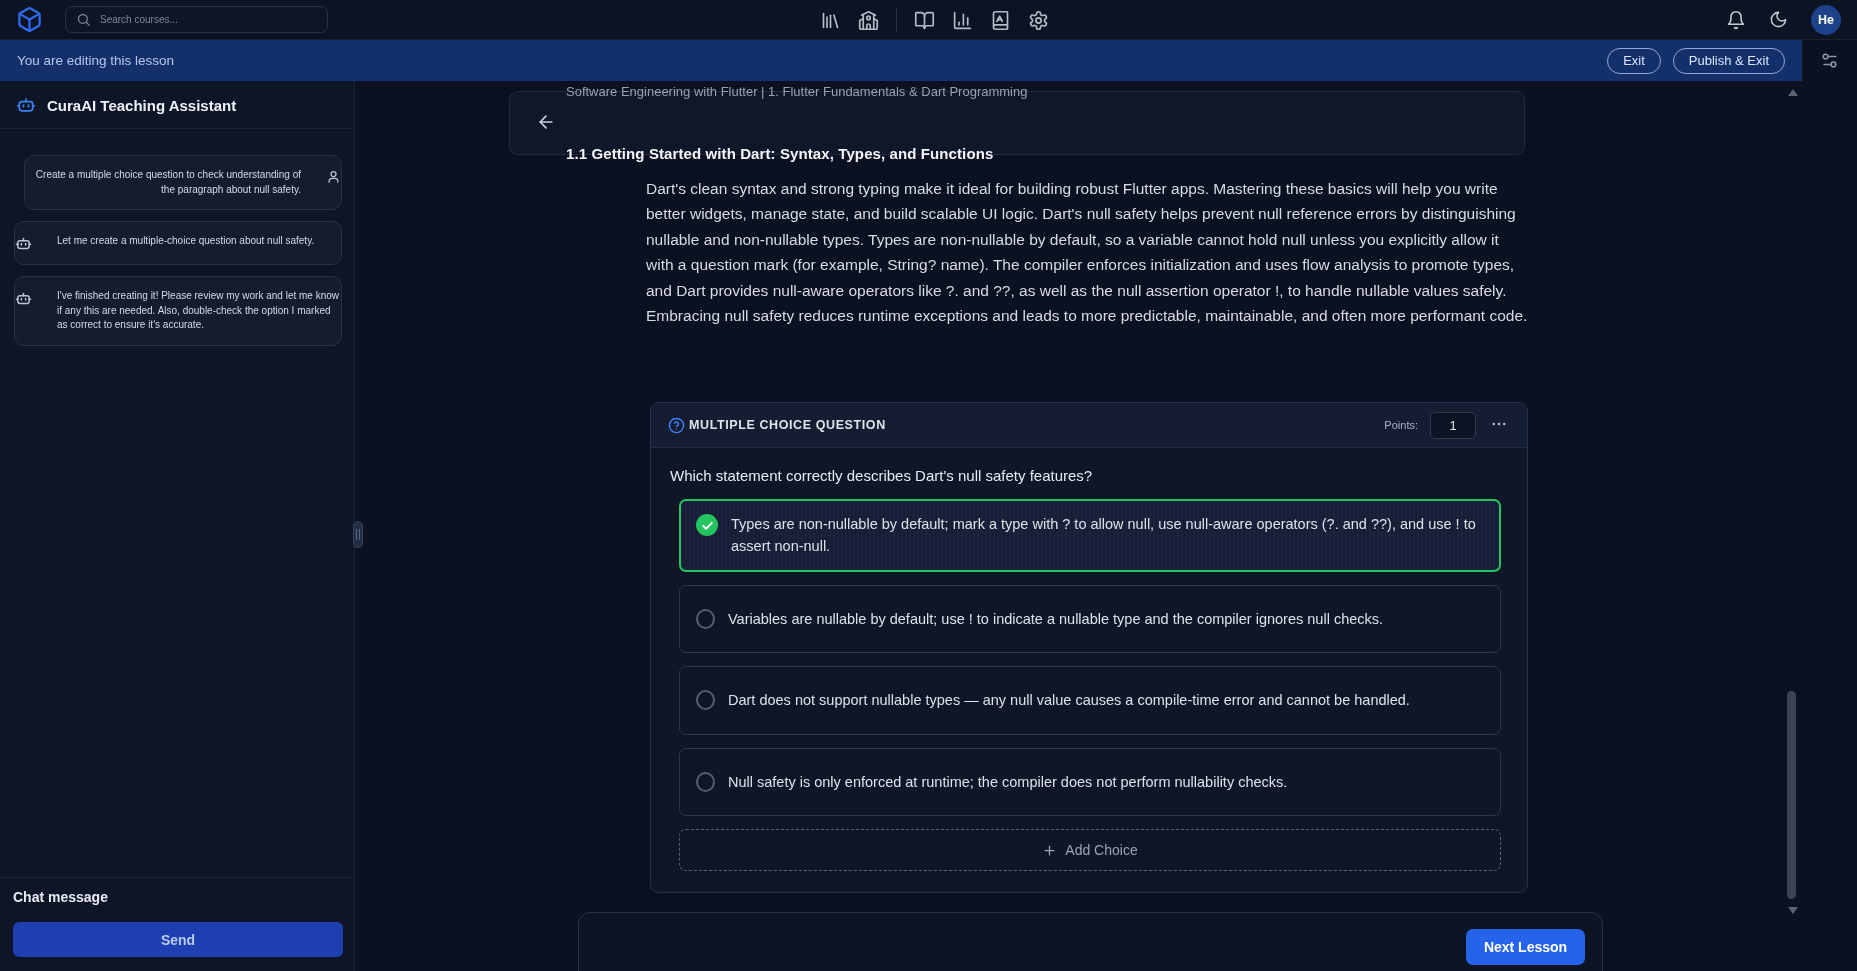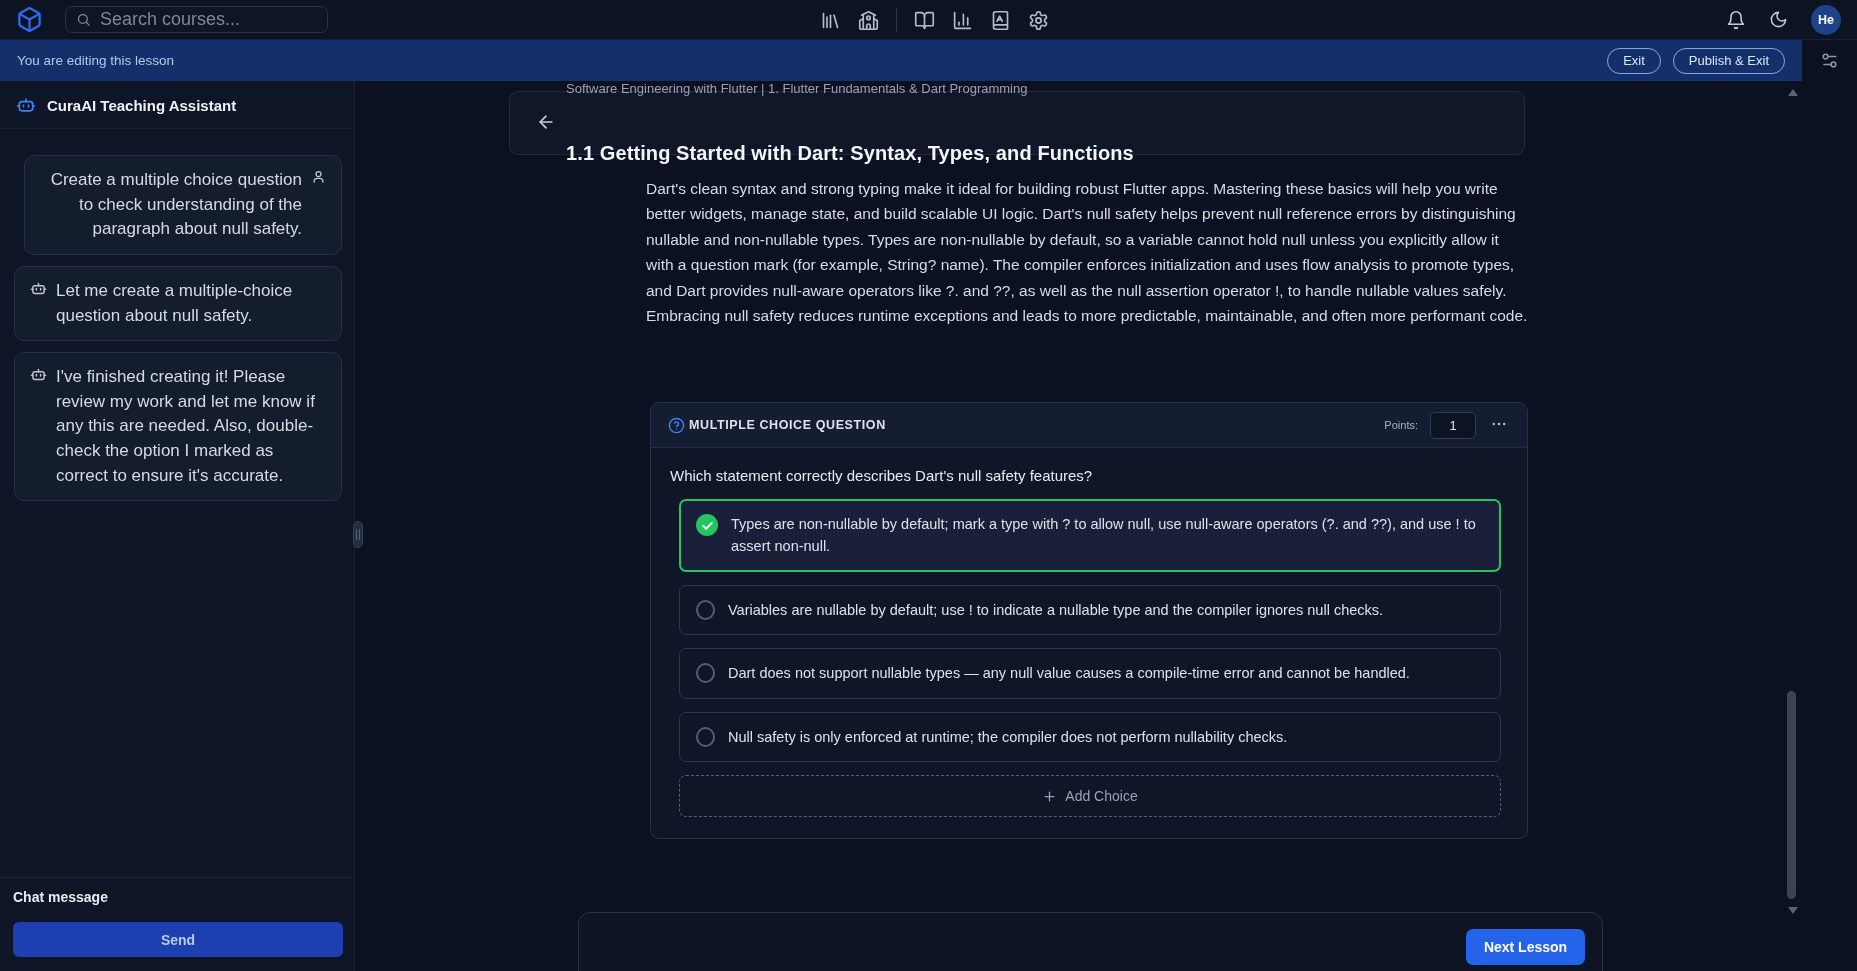--- a/index.html
+++ b/index.html
@@ -9,21 +9,21 @@
   .icon { display:inline-flex; align-items:center; justify-content:center; flex:none; }
   .icon svg { display:block; }
 
   
   .topbar { position:absolute; left:0; top:0; width:1857px; height:40px; background:#0c1322;
     border-bottom:1px solid #1a2233; display:flex; align-items:center; padding:0 16px; z-index:5; }
   .logo { color:#2e6bf0; margin-right:22px; }
   .search-box { display:flex; align-items:center; gap:9px; width:263px; height:27px;
     background:#0e1525; border:1px solid #28324a; border-radius:7px; padding:0 10px; color:#7e8798; }
   .search-box input { background:transparent; border:none; outline:none; color:#aab2c2;
-    font-size:18px; width:100%; font-family:inherit; }
+    font-size:10px; width:100%; font-family:inherit; }
   .search-box input::placeholder { color:#7e8798; }
   .topbar-center { position:absolute; left:820px; top:0; height:40px; display:flex;
     align-items:center; gap:17px; color:#b4bcca; }
   .tb-divider { width:1px; height:24px; background:#2a3447; }
   .topbar-right { margin-left:auto; display:flex; align-items:center; gap:23px; color:#c3cad6; }
   .avatar { width:30px; height:30px; border-radius:50%; background:#1d4289; color:#fff;
     font-size:12.5px; font-weight:bold; display:flex; align-items:center; justify-content:center; }
 
   
   .banner { position:absolute; left:0; top:40px; width:1802px; height:41px; background:#14306b;
@@ -40,22 +40,22 @@
 
   
   .sidebar { position:absolute; left:0; top:0; width:355px; height:890px; background:#0e1526;
     border-right:1px solid #1b2435; display:flex; flex-direction:column; }
   .sidebar-header { display:flex; align-items:center; gap:11px; padding:14px 16px 13px;
     border-bottom:1px solid #1a2334; }
   .sidebar-header .icon { color:#3b82f6; }
   .sidebar-title { font-size:15px; font-weight:bold; color:#eef1f6; }
   .chat-messages { flex:1; overflow:hidden; padding:26px 12px 10px 14px; display:flex;
     flex-direction:column; gap:11px; }
-  .msg { background:#141d2e; border:1px solid #273145; border-radius:10px; padding:12px 15px;
-    font-size:17px; line-height:1.45; color:#d4dae5; display:flex; gap:9px; align-items:flex-start; }
+  .msg { background:#141d2e; border:1px solid #273145; border-radius:10px; padding:12px 0;
+    font-size:10px; line-height:1.45; color:#d4dae5; display:flex; gap:25px; align-items:flex-start; }
   .msg .icon { color:#c0c7d4; margin-top:1px; }
   .msg .txt { flex:1; }
   .msg.user { margin-left:10px; }
   .msg.user .txt { text-align:right; }
   .chat-input-area { border-top:1px solid #1d2636; padding:11px 12px 14px 13px; }
   .chat-label { font-size:14px; font-weight:bold; color:#e8ebf1; display:block; margin-bottom:7px; }
   .chat-textarea { position:relative; width:330px; height:95px; }
   .chat-textarea textarea { width:100%; height:100%; resize:none; background:#0d1424;
     border:1px solid #39445a; border-radius:8px; padding:10px 12px; color:#c7cedb; font-size:14px;
     font-family:inherit; outline:none; }
@@ -73,21 +73,21 @@
 
   
   .main { position:absolute; left:365px; top:0; width:1437px; height:890px; background:#0b1120; }
 
   .lesson-header { position:absolute; left:144px; top:10px; width:1016px; height:64px;
     background:#0f1729; border:1px solid #202b42; border-radius:9px; display:flex;
     align-items:center; padding:0 24px; gap:8px; }
   .back-btn { background:none; border:none; color:#c9d0dc; cursor:pointer; padding:2px; }
   .lesson-head-text { display:flex; flex-direction:column; gap:2px; }
   .breadcrumb { font-size:13px; color:#98a1b3; }
-  .lesson-title { font-size:20px; font-weight:bold; color:#f3f5f8; letter-spacing:0.1px;margin-top:44px; }
+  .lesson-title { font-size:15px; font-weight:bold; color:#f3f5f8; letter-spacing:0.1px;margin-top:44px; }
 
   .lesson-paragraph { position:absolute; left:281px; top:95px; width:884px; font-size:15.5px;
     line-height:1.64; color:#d6dbe4; }
 
   
   .mcq-card { position:absolute; left:285px; top:321px; width:878px; background:#0e1628;
     border:1px solid #26324a; border-radius:9px; overflow:hidden; }
   .mcq-header { height:45px; background:#141d31; border-bottom:1px solid #222d45; display:flex;
     align-items:center; padding:0 17px; gap:4px; }
   .mcq-header .q-icon { color:#3b82f6; }
@@ -95,21 +95,21 @@
   .mcq-header-right { margin-left:auto; display:flex; align-items:center; gap:12px; }
   .points-label { font-size:11px; color:#aab2c2; }
   .points-input { width:46px; height:27px; background:#0c1322; border:1px solid #323c52;
     border-radius:5px; color:#dfe3ea; font-size:13px; text-align:center; font-family:inherit; outline:none; }
   .more-btn { background:none; border:none; color:#c3cad6; cursor:pointer; padding:2px; }
 
   .mcq-body { padding:19px 18px 21px; }
   .mcq-question { font-size:15px; color:#e8ebf1; margin-left:1px; }
   .choice-list { margin:15px 8px 0 10px; display:flex; flex-direction:column; gap:13px; }
   .choice { display:flex; align-items:flex-start; gap:13px; background:#0e1628;
-    border:1px solid #2b3650; border-radius:7px; padding:13px 16px; font-size:14.5px;
+    border:1px solid #2b3650; border-radius:7px; padding:22px 16px; font-size:14.5px;
     line-height:1.55; color:#dde1e9; cursor:pointer; }
   .choice .radio { width:19px; height:20px; border-radius:50%; border:2px solid #555f71;
     margin-top:1px; flex:none; }
   .choice.correct { border:2px solid #22c55e; background:#171d35;
     background-image:repeating-linear-gradient(90deg, rgba(130,130,210,0.05) 0 2px, transparent 2px 4px);
     padding:12px 15px; }
   .choice .check { width:22px; height:22px; border-radius:50%; background:#22c55e; color:#fff;
     display:flex; align-items:center; justify-content:center; flex:none; margin-top:1px; }
   .add-choice { margin:13px 8px 0 10px; height:42px; border:1.5px dashed #56607a; border-radius:7px;
     background:transparent; color:#9aa2b4; font-size:14px; font-family:inherit; display:flex;

